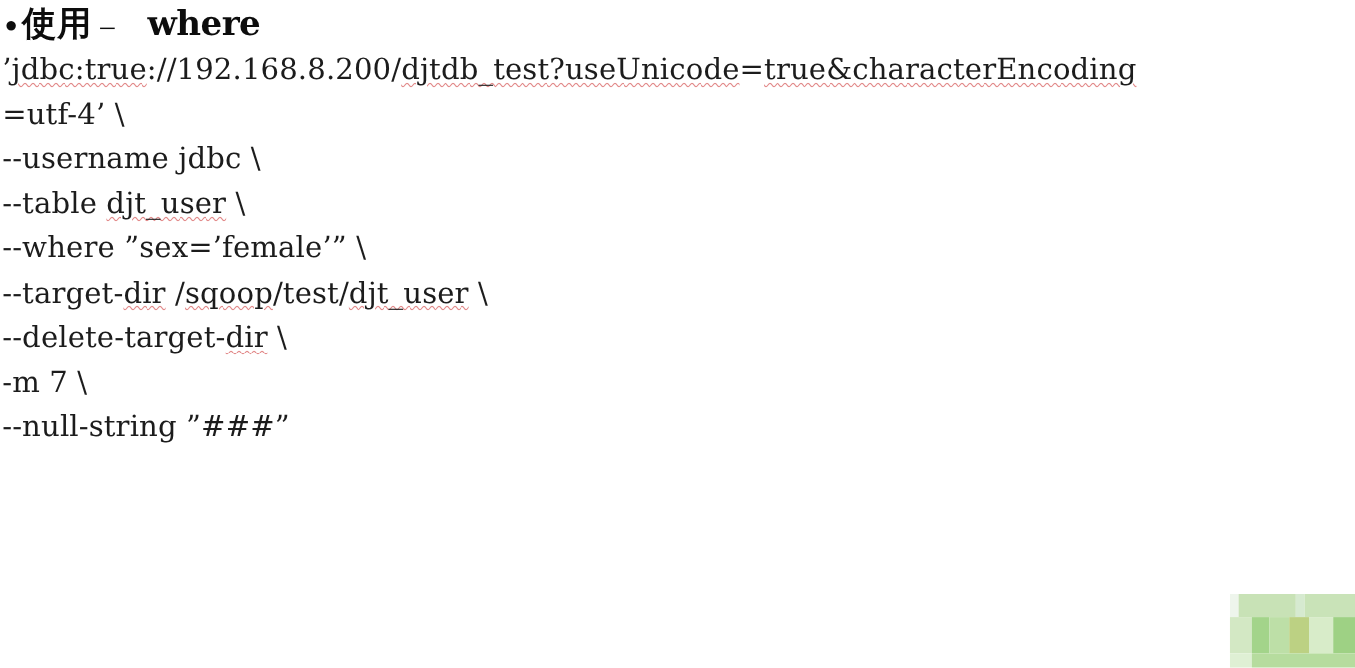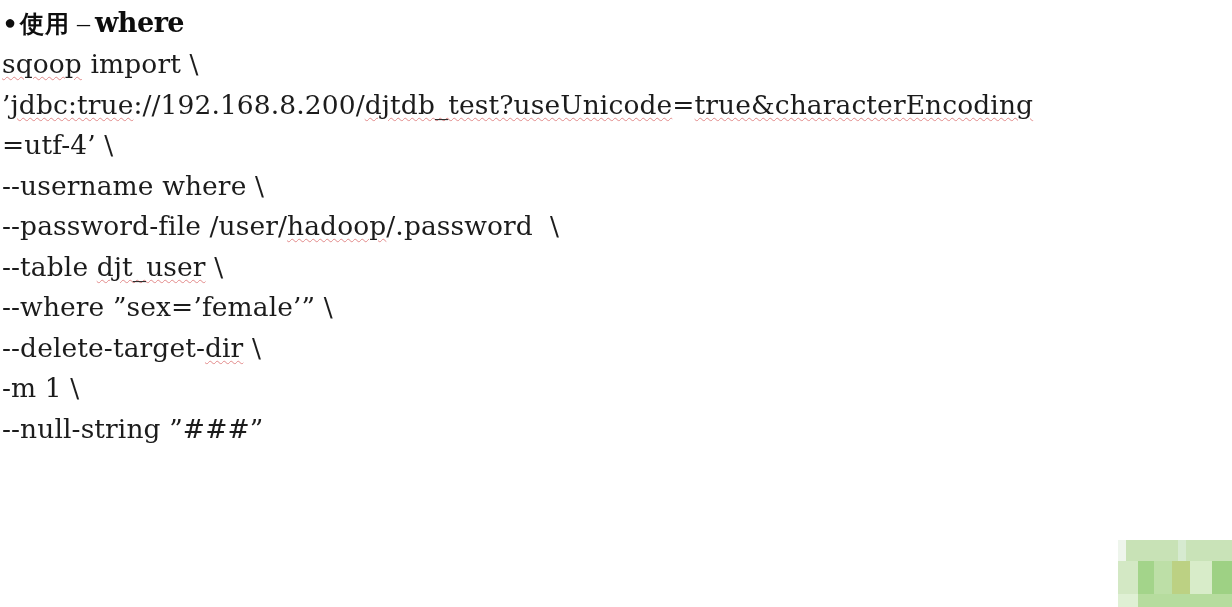--- a/index.html
+++ b/index.html
@@ -39,34 +39,35 @@
     letter-spacing: 0px;
   }
   .heading .bullet {
     font-size: 20px;
     vertical-align: 3px;
     margin-right: 4px;
   }
   .heading .cjk {
     font-family: "DejaVu Sans", "Liberation Sans", sans-serif;
     font-weight: bold;
-    font-size: 24px;
+    font-size: 31px;
     letter-spacing: 1px;
   }
   .heading .dash {
     font-family: "Liberation Serif", "DejaVu Serif", serif;
     font-weight: normal;
     margin: 0 5px 0 7px;
     font-size: 26px;
   }
   .heading .kw {
     font-family: "DejaVu Serif", "Liberation Serif", serif;
     font-weight: bold;
-    font-size: 27px;
+    font-size: 31px;
     letter-spacing: -0.5px;
+    margin-left: 25px;
   }
 
   
   .code {
     position: absolute;
     left: 2px;
     top: 44px;
     width: 1230px;
   }
   .code-line {
@@ -105,29 +106,28 @@
 </head>
 <body>
 
 <div id="doc">
 
   <div class="heading">
     <span class="bullet">●</span><span class="cjk">使用</span><span class="dash">–</span><span class="kw">where</span>
   </div>
 
   <div class="code" id="code-block">
-      <div class="code-line"><span class="sp">sqoop</span> import \</div>
       <div class="code-line">’<span class="sp">jdbc:true</span>://192.168.8.200/<span class="sp">djtdb_test?useUnicode</span>=<span class="sp">true&amp;characterEncoding</span></div>
       <div class="code-line">=utf-4’ \</div>
-      <div class="code-line">--username where \</div>
-      <div class="code-line">--password-file /user/<span class="sp">hadoop</span>/.password  \</div>
+      <div class="code-line">--username jdbc \</div>
       <div class="code-line">--table <span class="sp">djt_user</span> \</div>
       <div class="code-line">--where ”sex=’female’” \</div>
+      <div class="code-line">--target-<span class="sp">dir</span> /<span class="sp">sqoop</span>/test/<span class="sp">djt_user</span> \</div>
       <div class="code-line">--delete-target-<span class="sp">dir</span> \</div>
-      <div class="code-line">-m 1 \</div>
+      <div class="code-line">-m 7 \</div>
       <div class="code-line">--null-string ”###”</div>
     </div>
 
   <div class="watermark">
     <div class="wm-row wm-band-a">
       <div class="wm-cell" style="width:8px;background:#eef5ec;"></div>
       <div class="wm-cell" style="width:52px;background:#c8e2b6;"></div>
       <div class="wm-cell" style="width:8px;background:#d6ead0;"></div>
       <div class="wm-cell" style="width:46px;background:#c9e3b8;"></div>
     </div>

